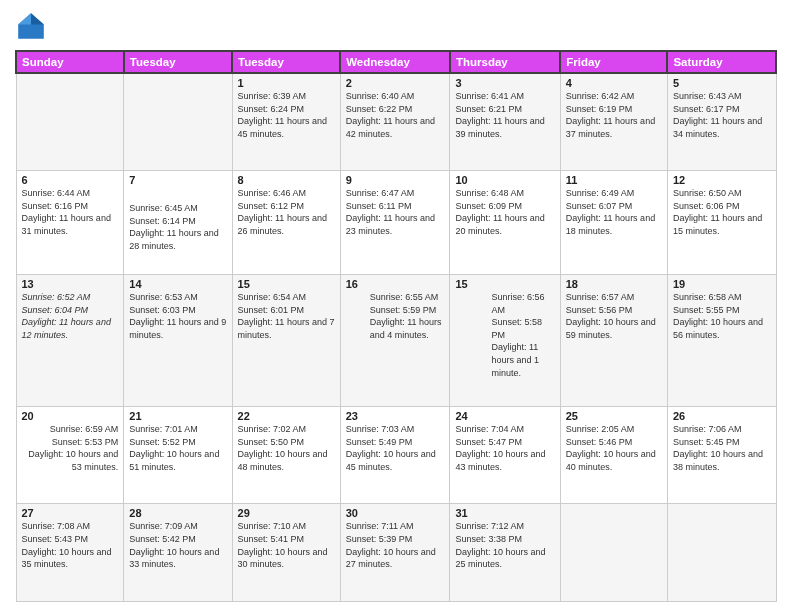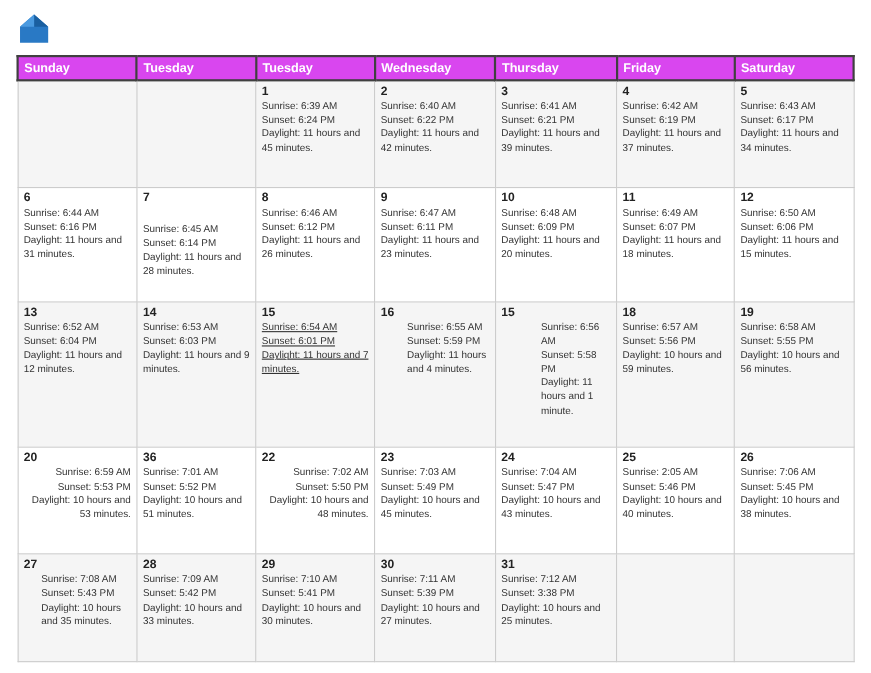--- a/index.html
+++ b/index.html
@@ -205,33 +205,33 @@
           <td>
             <span class="day-number">12</span>
             <div class="day-info" style="white-space: pre-line;">Sunrise: 6:50 AM
 Sunset: 6:06 PM
 Daylight: 11 hours and 15 minutes.</div>
           </td>
         </tr>
         <tr>
           <td>
             <span class="day-number">13</span>
-            <div class="day-info" style="white-space: pre-line;">Sunrise: 6:52 AM
+            <div class="day-info" style="white-space: pre-line; font-style: italic;">Sunrise: 6:52 AM
 Sunset: 6:04 PM
 Daylight: 11 hours and 12 minutes.</div>
           </td>
           <td>
             <span class="day-number">14</span>
             <div class="day-info" style="white-space: pre-line;">Sunrise: 6:53 AM
 Sunset: 6:03 PM
 Daylight: 11 hours and 9 minutes.</div>
           </td>
           <td>
             <span class="day-number">15</span>
-            <div class="day-info" style="white-space: pre-line; text-decoration: underline;">Sunrise: 6:54 AM
+            <div class="day-info" style="white-space: pre-line;">Sunrise: 6:54 AM
 Sunset: 6:01 PM
 Daylight: 11 hours and 7 minutes.</div>
           </td>
           <td>
             <span class="day-number">16</span>
             <div class="day-info" style="white-space: pre-line; margin-left: 24px;">Sunrise: 6:55 AM
 Sunset: 5:59 PM
 Daylight: 11 hours and 4 minutes.</div>
           </td>
           <td>
@@ -254,28 +254,28 @@
           </td>
         </tr>
         <tr>
           <td>
             <span class="day-number">20</span>
             <div class="day-info" style="white-space: pre-line; text-align: right;">Sunrise: 6:59 AM
 Sunset: 5:53 PM
 Daylight: 10 hours and 53 minutes.</div>
           </td>
           <td>
-            <span class="day-number">36</span>
+            <span class="day-number">21</span>
             <div class="day-info" style="white-space: pre-line;">Sunrise: 7:01 AM
 Sunset: 5:52 PM
 Daylight: 10 hours and 51 minutes.</div>
           </td>
           <td>
             <span class="day-number">22</span>
-            <div class="day-info" style="white-space: pre-line; text-align: right;">Sunrise: 7:02 AM
+            <div class="day-info" style="white-space: pre-line;">Sunrise: 7:02 AM
 Sunset: 5:50 PM
 Daylight: 10 hours and 48 minutes.</div>
           </td>
           <td>
             <span class="day-number">23</span>
             <div class="day-info" style="white-space: pre-line;">Sunrise: 7:03 AM
 Sunset: 5:49 PM
 Daylight: 10 hours and 45 minutes.</div>
           </td>
           <td>
@@ -293,21 +293,21 @@
           <td>
             <span class="day-number">26</span>
             <div class="day-info" style="white-space: pre-line;">Sunrise: 7:06 AM
 Sunset: 5:45 PM
 Daylight: 10 hours and 38 minutes.</div>
           </td>
         </tr>
         <tr>
           <td>
             <span class="day-number">27</span>
-            <div class="day-info" style="white-space: pre-line; margin-left: 16px;">Sunrise: 7:08 AM
+            <div class="day-info" style="white-space: pre-line;">Sunrise: 7:08 AM
 Sunset: 5:43 PM
 Daylight: 10 hours and 35 minutes.</div>
           </td>
           <td>
             <span class="day-number">28</span>
             <div class="day-info" style="white-space: pre-line;">Sunrise: 7:09 AM
 Sunset: 5:42 PM
 Daylight: 10 hours and 33 minutes.</div>
           </td>
           <td>

